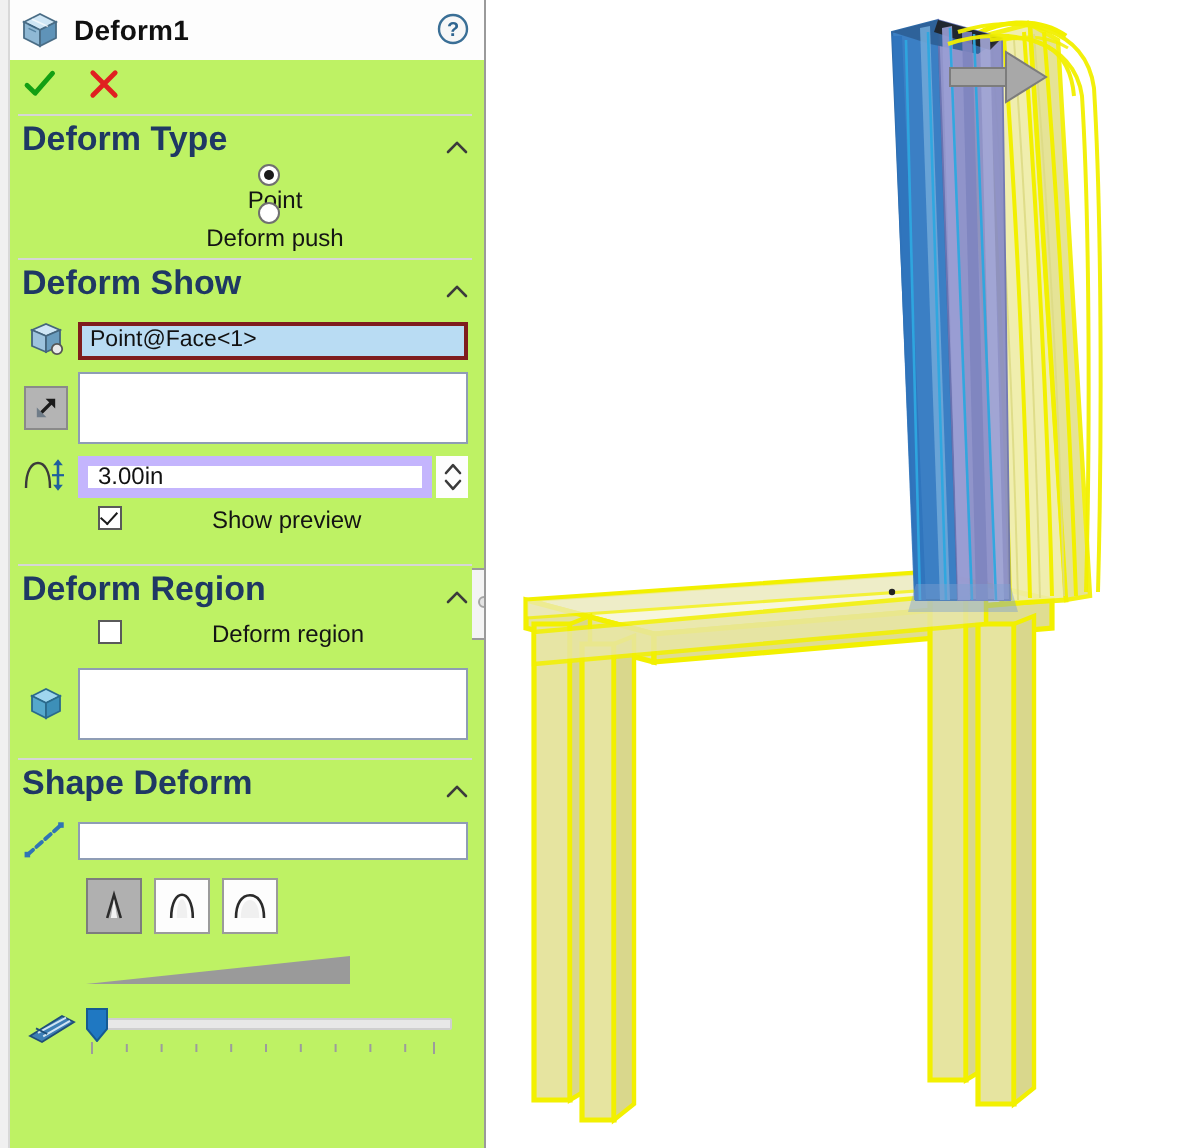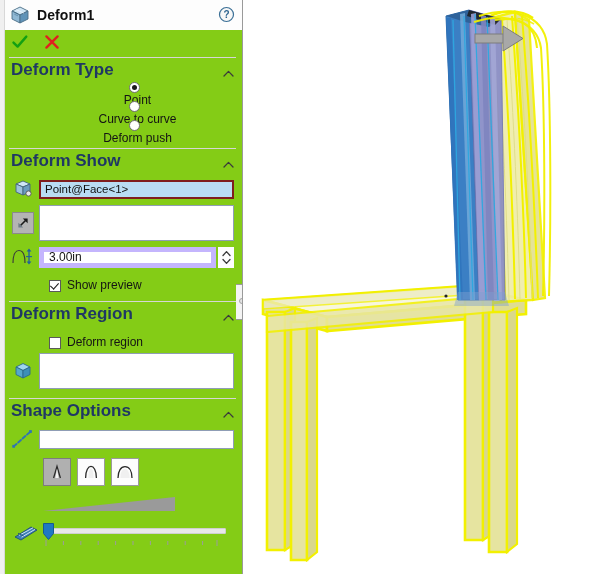--- a/index.html
+++ b/index.html
@@ -8,21 +8,21 @@
     background:#ffffff;
     font-family:"Liberation Sans", sans-serif;
     font-size:12px;
     color:#1a1a1a;
     overflow:hidden;
     position:relative;
   }
   
   #pm-panel{
     position:absolute;left:0;top:0;width:243px;height:574px;
-    background:#84cc16;
+    background:#bef264;
     border-right:1px solid #9a9a9a;
     box-sizing:border-box;
     overflow:hidden;
   }
   #pm-panel:before{
     content:"";position:absolute;left:0;top:0;width:4px;height:100%;
     background:#f0f0f0;border-right:1px solid #d8d8d8;
   }
   .pm-inner{position:absolute;left:5px;top:0;right:0;bottom:0;}
 
@@ -98,21 +98,21 @@
     display:flex;align-items:center;
   }
   .spin-btns{
     width:16px;height:21px;box-sizing:border-box;margin-left:2px;
     display:flex;flex-direction:column;justify-content:center;align-items:center;
     background:#fdfdfd;cursor:pointer;
   }
   .spin-btns svg{display:block;}
 
   
-  .check-row{display:flex;align-items:flex-end;height:20px;padding-left:38px;margin-top:3px;cursor:pointer;}
+  .check-row{display:flex;align-items:flex-start;height:20px;padding-left:38px;margin-top:3px;cursor:pointer;gap:39px;}
   .cbox{
     width:12px;height:12px;box-sizing:border-box;border:1px solid #5a5a5a;
     background:#fff;margin-right:6px;position:relative;flex:0 0 12px;
   }
   .cbox.on:after{
     content:"";position:absolute;left:2px;top:0px;width:4px;height:7px;
     border:solid #1a1a1a;border-width:0 1.6px 1.6px 0;transform:rotate(42deg);
   }
   .check-row span{font-size:12px;color:#141414;}
 
@@ -207,24 +207,20 @@
           </svg>
         </span>
       </div>
       <div class="group-body">
         <div class="radio-row">
           <span class="radio on"></span>
           <span>Point</span>
         </div>
         <div class="radio-row">
           <span class="radio"></span>
-          <span>Curve to curve</span>
-        </div>
-        <div class="radio-row">
-          <span class="radio"></span>
           <span>Deform push</span>
         </div>
       </div>
     </div>
     <div class="pm-divider"></div>
 
     <div class="group">
       <div class="group-hdr">
         <span class="g-label">Deform Show</span>
         <span class="chev">
@@ -315,21 +311,21 @@
             </svg>
           </span>
           <span class="txtbox tall" title=""></span>
         </div>
       </div>
     </div>
     <div class="pm-divider"></div>
 
     <div class="group">
       <div class="group-hdr">
-        <span class="g-label">Shape Options</span>
+        <span class="g-label">Shape Deform</span>
         <span class="chev">
           <svg width="11" height="7" viewBox="0 0 11 7">
             <path d="M1,6 L5.5,1.4 L10,6" stroke="#3b3b3b" stroke-width="1.3" fill="none" stroke-linecap="round" stroke-linejoin="round"></path>
           </svg>
         </span>
       </div>
       <div class="group-body">
 
         <div class="field-row">
           <span class="field-icon">

